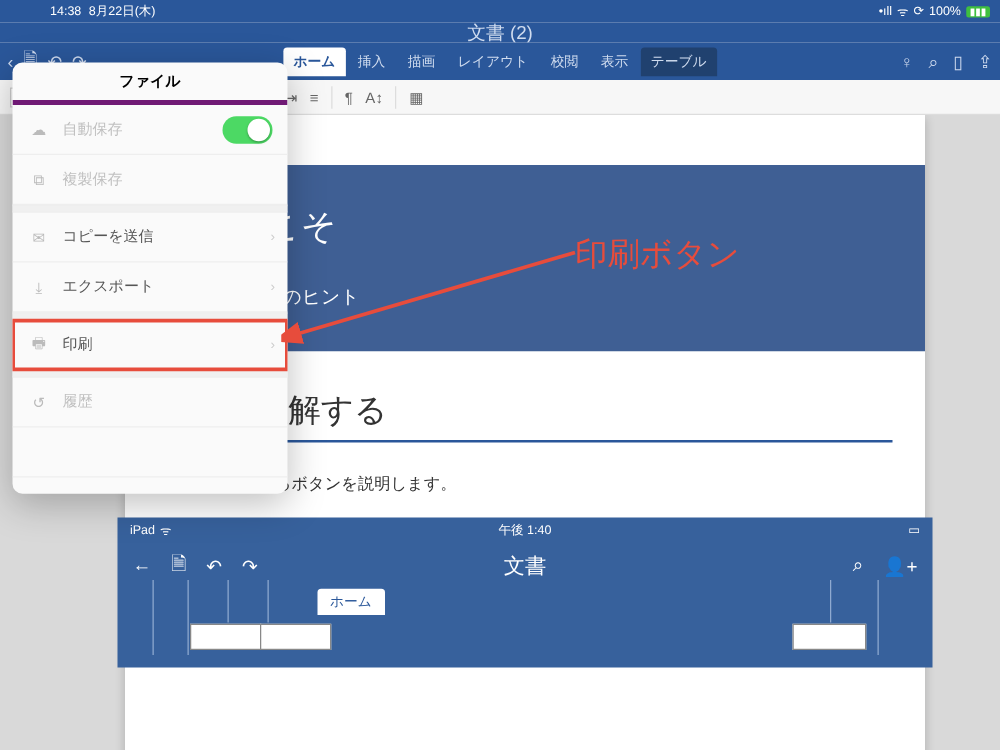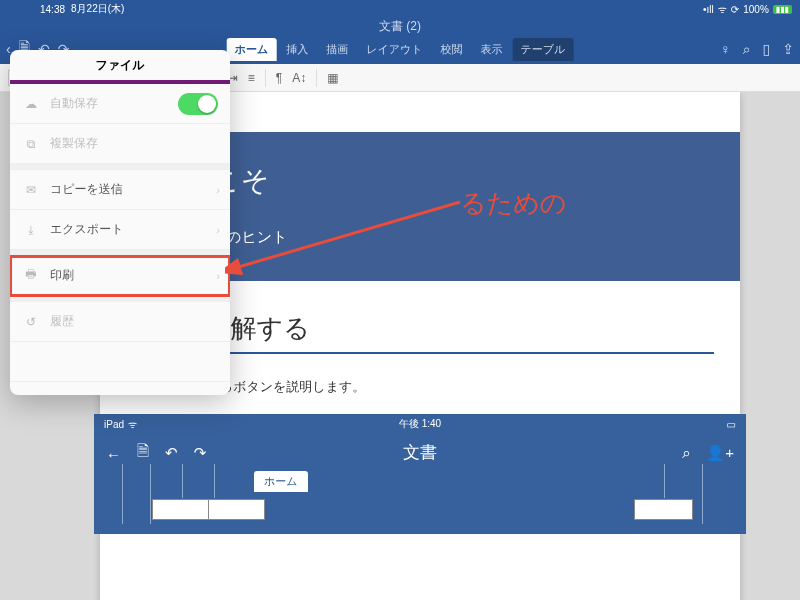--- a/index.html
+++ b/index.html
@@ -1,21 +1,21 @@
 <!DOCTYPE html>
 <html><head>
 <meta charset="utf-8">
 <style>
   * { margin: 0; padding: 0; box-sizing: border-box; font-family: -apple-system, "Hiragino Sans", sans-serif; }
   body { width: 800px; height: 600px; background: #f0f0f0; overflow: hidden; position: relative; }
   .status-bar { width:800px; height:18px; background:#2a579a; color:#fff; font-size:10px; display:flex; align-items:center; padding:0 8px; }
   .status-left { flex:0 0 auto;margin-left:32px; }
   .status-right { margin-left:auto; display:flex; gap:4px; align-items:center;justify-content:flex-end;}
   .battery-ind{background:#3fbf3f;color:#fff;font-size:8px;padding:0 3px;border-radius:2px;}
-  .title-row { width:800px; height:16px; background:#2a579a; color:#d0dcef; font-size:12px; display:flex; align-items:center; justify-content:center; }
+  .title-row { width:800px; height:16px; background:#2a579a; color:#d0dcef; font-size:15px; display:flex; align-items:center; justify-content:center; }
   .app-bar { width:800px; height:30px; background:#2a579a; display:flex; align-items:center; padding:0 6px; gap:8px; position:relative;}
   .app-bar .ic{ color:#cdd9ee; font-size:14px; }
   .tabs-wrap{ position:absolute; left:50%; transform:translateX(-50%); display:flex; gap:2px; align-items:center;}
   .tab{ font-size:11px; color:#d0dcef; padding:4px 8px; border-radius:3px 3px 0 0;}
   .tab.active{ background:#fff; color:#2a579a; font-weight:600;}
   .tab.sel{ background:#20416f; }
   .right-ics{ margin-left:auto; display:flex; gap:12px; align-items:center;}
   .ribbon{ width:800px; height:28px; background:#f7f7f7; border-bottom:1px solid #ddd; display:flex; align-items:center; padding:0 8px; gap:10px; color:#555; font-size:12px;}
   .ribbon .num-box{border:1px solid #ccc;background:#fff;padding:1px 6px;font-size:11px;}
   .ribbon .b{font-weight:700;}
@@ -201,21 +201,21 @@
     <span>履歴</span>
   </div>
   <div class="menu-row">
     
     
     
   </div>
 
 </div>
 
-<div class="anno-label">るための</div>
+<div class="anno-label">印刷ボタン</div>
 <svg class="anno-arrow" width="240" height="90">
   <defs>
       <marker id="ah" markerWidth="10" markerHeight="10" refX="2" refY="3" orient="auto">
     <path d="M0,0 L0,6 L8,3 z" fill="#e74c3c"></path>
       </marker>
     </defs>
   <line x1="235" y1="12" x2="10" y2="78" stroke="#e74c3c" stroke-width="3" marker-end="url(#ah)"></line>
 </svg>
 
 </body></html>

